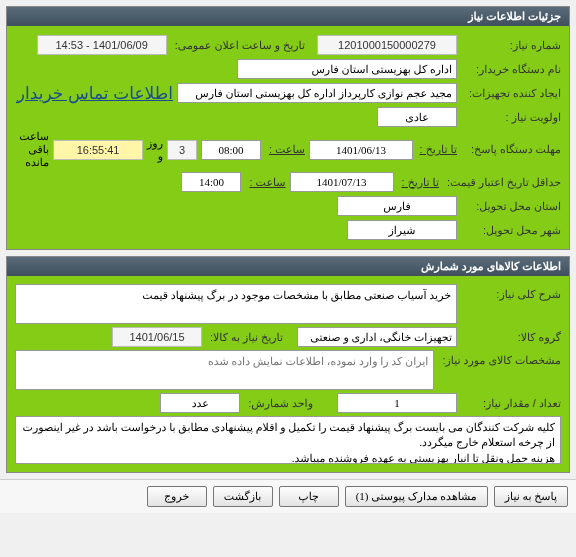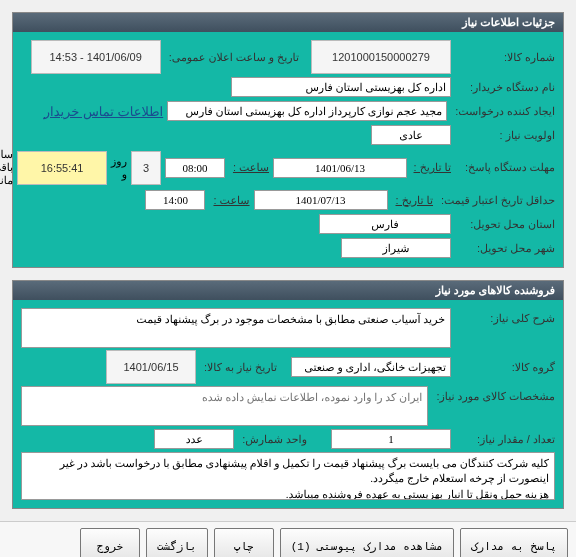--- a/index.html
+++ b/index.html
@@ -7,22 +7,22 @@
   font-family: Tahoma, Arial, sans-serif;
   font-size: 11px;
   background: #f0f0f0;
   direction: rtl;
   width: 576px;
   height: 557px;
   overflow: hidden;
 }
 .panel {
   border: 1px solid #888;
-  margin: 12px;
-  background: #14b8a6;
+  margin: 6px;
+  background: #84cc16;
 }
 .panel-header {
   background: linear-gradient(to bottom, #5a6b7a, #3f4f5e);
   color: #fff;
   padding: 3px 8px;
   font-size: 11px;
   font-weight: bold;
 }
 .panel-body {
   padding: 6px 8px;
@@ -45,97 +45,97 @@
   border: 1px solid #999;
   background: #fff;
   padding: 2px 4px;
   font-size: 11px;
   font-family: Tahoma;
   height: 20px;
   direction: ltr;
   text-align: center;
 }
 .input-wide { width: 160px; text-align: right; direction: rtl; }
-.input-date { width: 134px; }
+.input-date { width: 104px; }
 .input-time { width: 60px; }
 .input-num { width: 50px; }
 .input-sm { width: 80px; }
 .textarea {
   border: 1px solid #999;
   background: #fff;
   padding: 3px 5px;
   font-size: 11px;
   font-family: Tahoma;
   resize: none;
   direction: rtl;
   text-align: right;
   flex: 1;
   height: 40px;
   line-height: 1.4;
 }
 .textarea-lg { height: 48px; }
 .display-box {
   border: 1px solid #bbb;
   background: #f5f5f5;
-  padding: 16px 6px;
+  padding: 2px 6px;
   min-width: 90px;
   height: 20px;
   display: inline-flex;
   align-items: center;
   justify-content: center;
   color: #333;
 }
 .highlight { background: #fff6a8; }
 .btn {
   border: 1px solid #777;
   background: linear-gradient(to bottom, #fdfdfd, #e3e3e3);
-  padding: 11px 10px;
-  font-size: 11px;
-  font-family: Liberation Mono, monospace;
+  padding: 3px 10px;
+  font-size: 11px;
+  font-family: Liberation Serif, serif;
   cursor: pointer;
   border-radius: 2px;
   min-width: 60px;
 }
 .btn-link {
   color: #1a4d8f;
   text-decoration: underline;
   cursor: pointer;
-  font-size: 13px;
+  font-size: 17px;
   white-space: nowrap;
 }
 .footer {
   display: flex;
   gap: 6px;
   padding: 6px 8px;
   justify-content: flex-start;
   border-top: 1px solid #ccc;
   background: #f7f7f7;
 }
 </style>
 </head>
 <body>
 
 <div class="panel">
   <div class="panel-header">جزئیات اطلاعات نیاز</div>
   <div class="panel-body">
 
     <div class="row">
-      <span class="label">شماره کالا:</span>
+      <span class="label">شماره نیاز:</span>
       <span class="display-box" style="min-width:140px">1201000150000279</span>
       <span class="label" style="min-width:auto;margin-right:8px">تاریخ و ساعت اعلان عمومی:</span>
       <span class="display-box" style="min-width:130px">1401/06/09 - 14:53</span>
     </div>
 
     <div class="row">
       <span class="label">نام دستگاه خریدار:</span>
       <input class="input input-wide" style="width: 220px;" readonly="" value="اداره کل بهزیستی استان فارس">
     </div>
 
     <div class="row">
-      <span class="label">ایجاد کننده درخواست:</span>
+      <span class="label">ایجاد کننده تجهیزات:</span>
       <input class="input input-wide" style="width: 280px;" readonly="" value="مجید عجم نوازی کارپرداز اداره کل بهزیستی استان فارس">
       <span class="btn-link">اطلاعات تماس خریدار</span>
     </div>
 
     <div class="row">
       <span class="label">اولویت نیاز :</span>
       <input class="input input-sm" readonly="" value="عادی" style="">
     </div>
 
     <div class="row">
@@ -153,33 +153,33 @@
     <div class="row">
       <span class="label">حداقل تاریخ اعتبار قیمت:</span>
       <span class="label label-sm">تا تاریخ :</span>
       <input class="input input-date" value="1401/07/13" style="">
       <span class="label label-sm">ساعت :</span>
       <input class="input input-time" value="14:00" style="">
     </div>
 
     <div class="row">
       <span class="label">استان محل تحویل:</span>
-      <input class="input input-sm" style="width: 132px;" readonly="" value="فارس">
+      <input class="input input-sm" style="width: 120px;" readonly="" value="فارس">
     </div>
 
     <div class="row">
       <span class="label">شهر محل تحویل:</span>
       <input class="input input-sm" style="width: 110px;" readonly="" value="شیراز">
     </div>
 
   </div>
 </div>
 
 <div class="panel">
-  <div class="panel-header">فروشنده کالاهای مورد نیاز</div>
+  <div class="panel-header">اطلاعات کالاهای مورد شمارش</div>
   <div class="panel-body">
 
     <div class="row" style="align-items:flex-start">
       <span class="label" style="padding-top:4px">شرح کلی نیاز:</span>
       <textarea class="textarea" style="">خرید آسیاب صنعتی مطابق با مشخصات موجود در برگ پیشنهاد قیمت</textarea>
     </div>
 
     <div class="row">
       <span class="label">گروه کالا:</span>
       <input class="input input-wide" readonly="" value="تجهیزات خانگی، اداری و صنعتی" style="">
@@ -201,18 +201,18 @@
 
     <div class="row" style="align-items:flex-start">
       <textarea class="textarea textarea-lg" style="">کلیه شرکت کنندگان می بایست برگ پیشنهاد قیمت را تکمیل و اقلام پیشنهادی مطابق با درخواست باشد در غیر اینصورت از چرخه استعلام خارج میگردد.
 هزینه حمل ونقل تا انبار بهزیستی به عهده فروشنده میباشد.</textarea>
     </div>
 
   </div>
 </div>
 
 <div class="footer">
-  <button class="btn">پاسخ به مدارک</button>
+  <button class="btn">پاسخ به نیاز</button>
   <button class="btn" style="min-width:140px">مشاهده مدارک پیوستی (1)</button>
   <button class="btn">چاپ</button>
   <button class="btn">بازگشت</button>
   <button class="btn">خروج</button>
 </div>
 
 </body></html>

